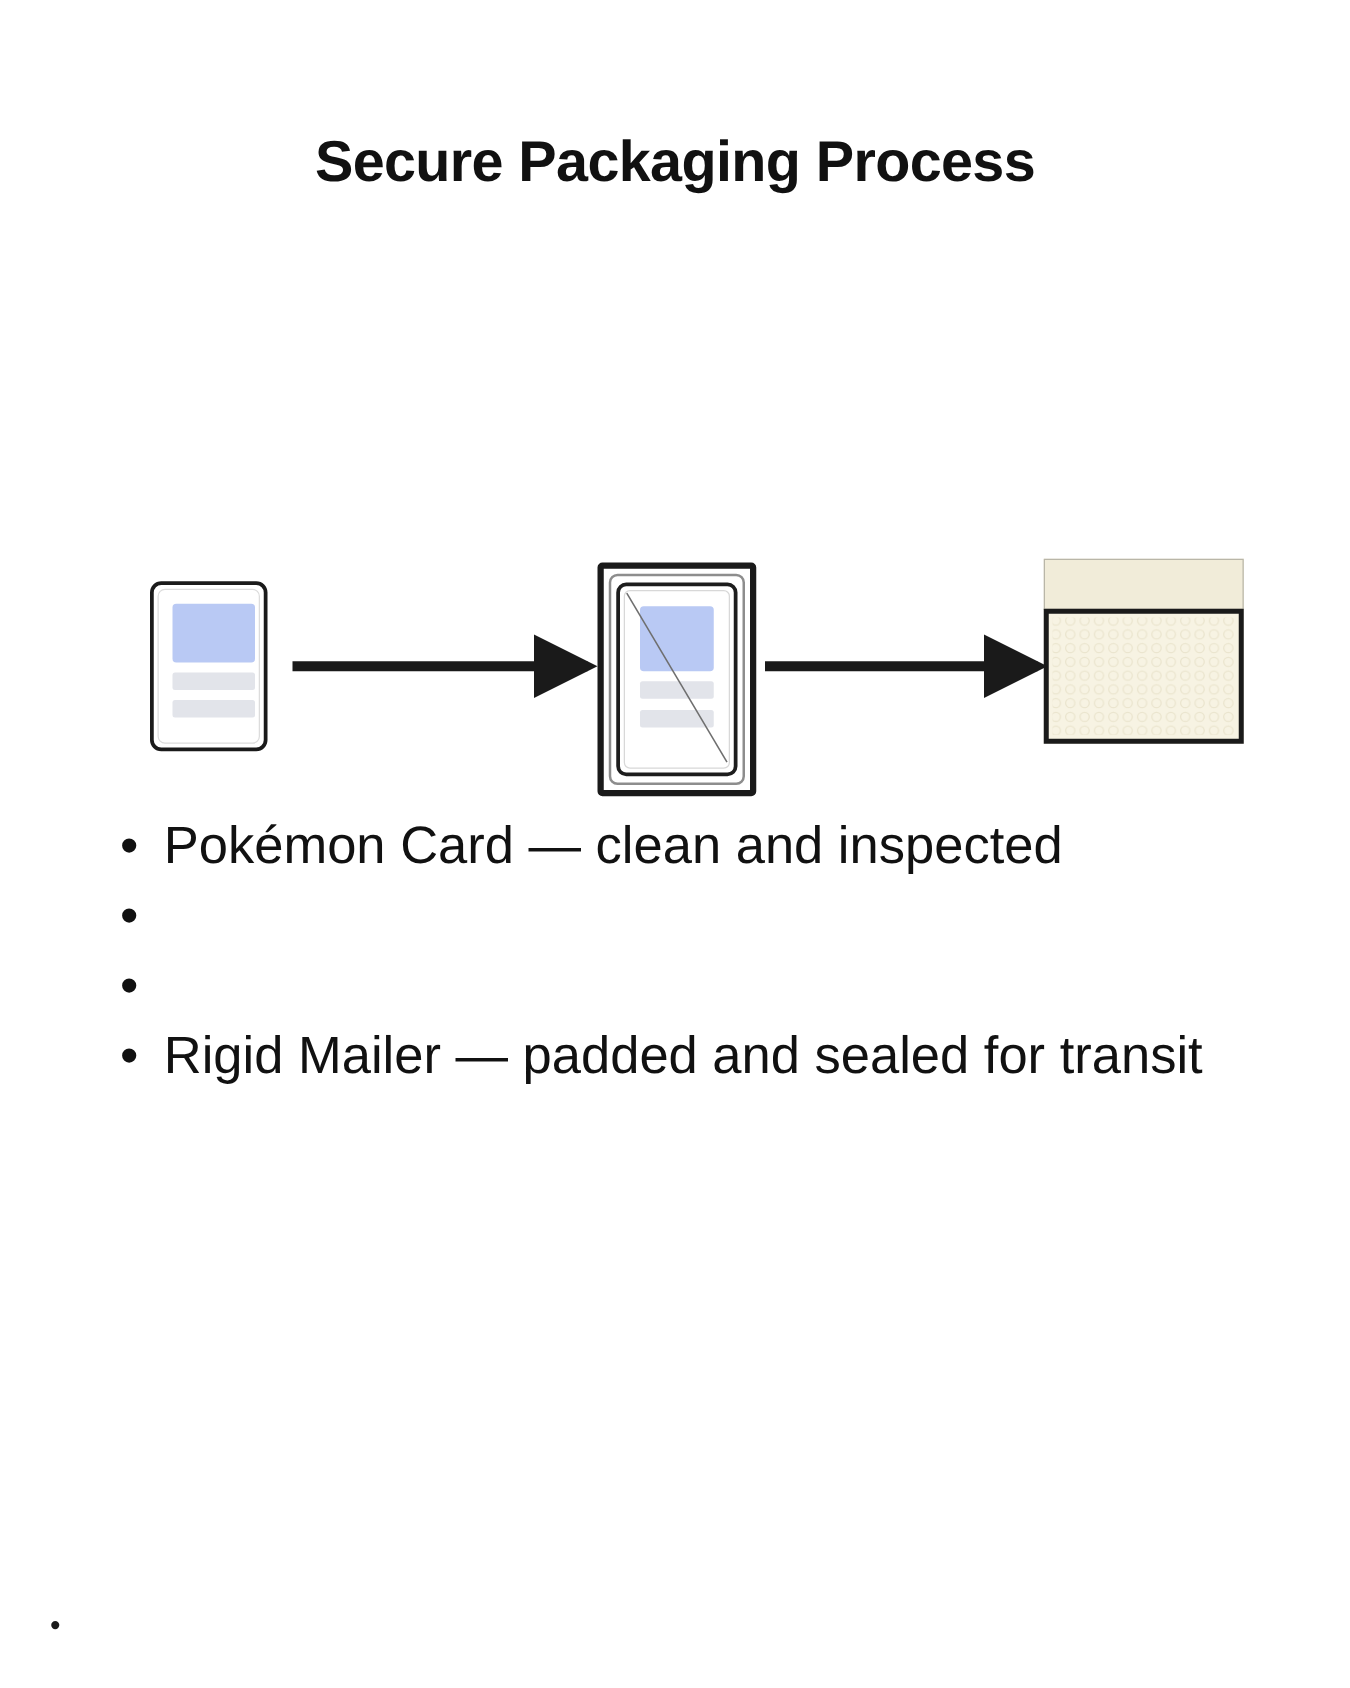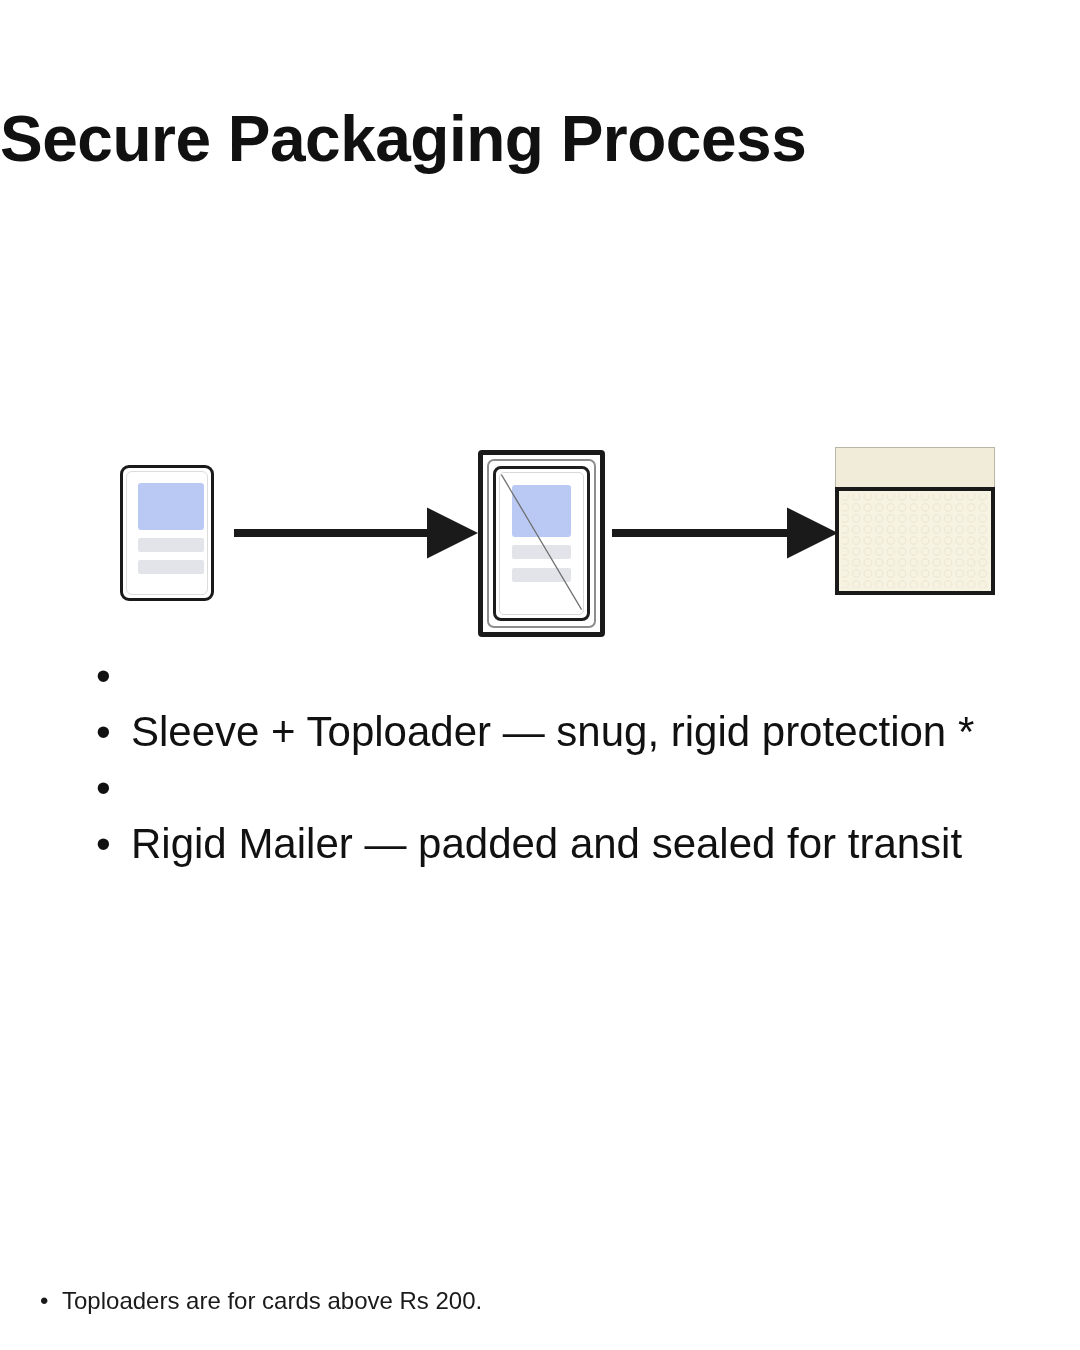--- a/index.html
+++ b/index.html
@@ -16,21 +16,22 @@
     color: #111111;
     -webkit-font-smoothing: antialiased;
   }
 
   
   .slide-title {
     position: absolute;
     left: 0;
     top: 104px;
     width: 1080px;
-    font-size: 64px;
+    text-align: center;
+    font-size: 46px;
     font-weight: 700;
     letter-spacing: -0.5px;
     color: #111111;
     line-height: 1.1;
   }
 
   
   .diagram {
     position: absolute;
     left: 0;
@@ -300,32 +301,31 @@
       </marker>
     </defs>
     <line x1="234" y1="103" x2="470" y2="103" stroke="#1a1a1a" stroke-width="8" marker-end="url(#ah)"></line>
     <line x1="612" y1="103" x2="830" y2="103" stroke="#1a1a1a" stroke-width="8" marker-end="url(#ah)"></line>
   </svg>
 </div>
 
 <div class="bullet-list">
   <div class="bullet-row">
     <span class="bullet-dot">•</span>
+    <span class="bullet-text">Pokémon Card — clean and inspected</span>
   </div>
   <div class="bullet-row">
     <span class="bullet-dot">•</span>
-    <span class="bullet-text">Sleeve + Toploader — snug, rigid protection *</span>
   </div>
   <div class="bullet-row">
     <span class="bullet-dot">•</span>
   </div>
   <div class="bullet-row">
     <span class="bullet-dot">•</span>
     <span class="bullet-text">Rigid Mailer — padded and sealed for transit</span>
   </div>
 </div>
 
 <div class="footnote">
   <div class="footnote-row">
     <span class="footnote-dot">•</span>
-    <span>Toploaders are for cards above Rs 200.</span>
   </div>
 </div>
 
 </body></html>

